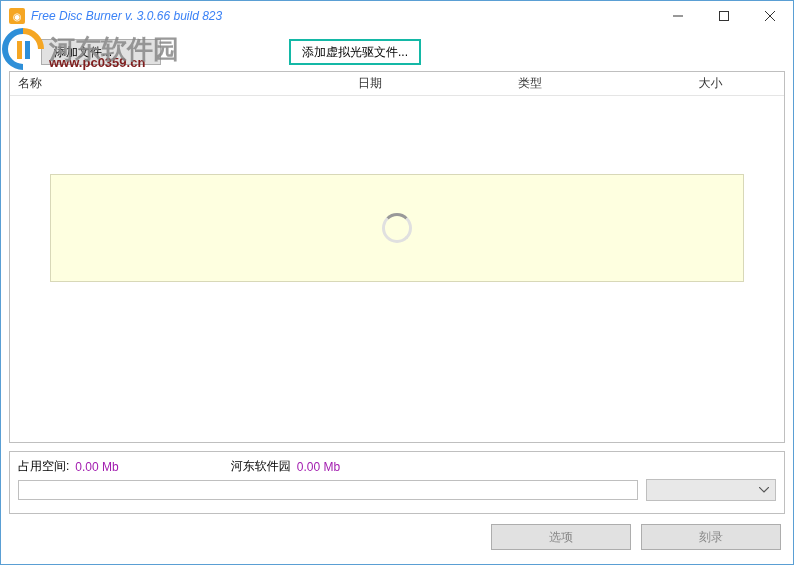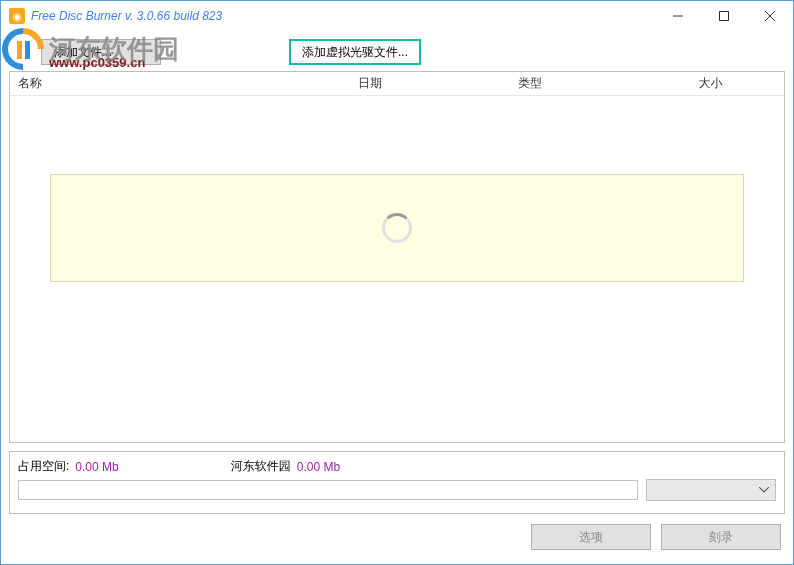--- a/index.html
+++ b/index.html
@@ -33,21 +33,21 @@
 .spinner { width: 30px; height: 30px; border: 3px solid #e0e0e0; border-top-color: #999; border-radius: 50%; animation: spin 1s linear infinite;}
 @keyframes spin { to { transform: rotate(360deg); } }
 .status-panel { border: 1px solid #bfbfbf; margin: 8px 8px 0 8px; padding: 6px 8px 8px 8px; }
 .status-row { display: flex; align-items: center; gap: 6px; padding-bottom: 4px;}
 .status-label { font-size: 12px; }
 .status-val { font-size: 12px; color: #a21caf; margin-right: 40px;}
 .progress { height: 20px; border: 1px solid #bfbfbf; background: #fff; flex:1;}
 .drive-label{ font-size:12px; margin-left:auto; width:130px;}
 .drive-select { width: 130px; height: 22px; border: 1px solid #bfbfbf; background: #e8e8e8; display: flex; align-items: center; justify-content: flex-end; padding-right: 6px; cursor: pointer;}
 .bottom-bar { display: flex; justify-content: flex-end; gap: 10px; padding: 10px 12px 14px 0;}
-.bbtn { width: 120px; height: 26px; background: #e1e1e1; border: 1px solid #adadad; color: #888; font-size: 12px; cursor:pointer; display:flex; align-items:center; justify-content:center;}
+.bbtn { width: 140px; height: 26px; background: #e1e1e1; border: 1px solid #adadad; color: #888; font-size: 12px; cursor:pointer; display:flex; align-items:center; justify-content:center;}
 </style>
 </head>
 <body>
 
 <div class="window">
 
   <div class="titlebar">
     <span class="titlebar-icon"></span>
     <span class="titlebar-text">Free Disc Burner   v. 3.0.66 build 823</span>
     <div class="win-controls">

